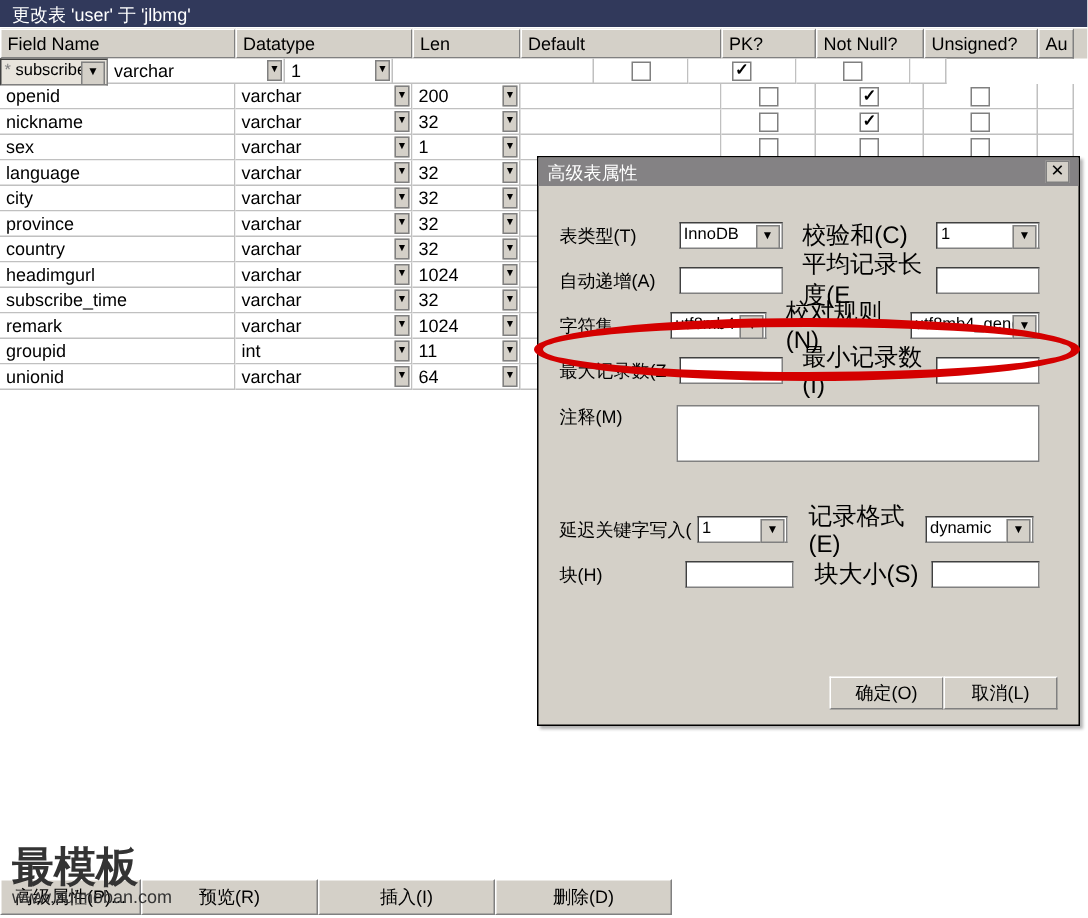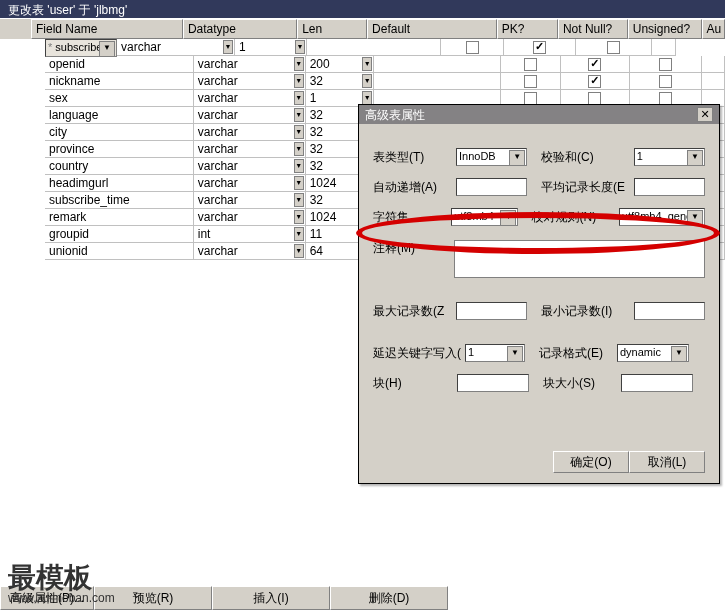--- a/index.html
+++ b/index.html
@@ -1,40 +1,40 @@
 <!DOCTYPE html>
 <html><head>
 <meta charset="utf-8">
 <style>
 * { box-sizing: border-box; margin: 0; padding: 0; font-family: "Microsoft YaHei", Arial, sans-serif; }
 body { width: 725px; height: 612px; background: #fff; position: relative; overflow: hidden; font-size: 12px; }
 
 .titlebar { background: #31395b; color: #fff; padding: 2px 8px; font-size: 12px; height: 18px; }
 .table-area { position: relative; }
-.tbl-header { display: flex; background: #d4d0c8; border-top: 1px solid #fff; padding-left: 31px; }
+.tbl-header { display: flex; background: #d4d0c8; border-top: 1px solid #fff; }
 .th { background: #d4d0c8; border-right: 1px solid #808080; border-bottom: 1px solid #808080; border-top:1px solid #fff; border-left:1px solid #fff; padding: 2px 4px; font-size: 12px; overflow: hidden; white-space: nowrap; }
 .c-fn { width: 157px; } .c-dt { width: 118px; } .c-len { width: 72px; } .c-def { width: 134px; } .c-pk { width: 63px; } .c-nn { width: 72px; } .c-un { width: 76px; } .c-au { width: 24px; }
 
-.row { display: flex; height: 17px; padding-left: 45px; }
+.row { display: flex; height: 17px; }
 .cell { border-right: 1px solid #c0c0c0; border-bottom: 1px solid #c0c0c0; padding: 1px 4px; font-size: 12px; overflow: hidden; white-space: nowrap; background:#fff; }
 .cell.sel { background: #e8e4dc; }
 .caret { width: 10px; height: 14px; background:#d4d0c8; border:1px solid #808080; position:absolute; right:1px; top:1px; font-size:7px; text-align:center; line-height:12px; }
 .cell-wrap { position:relative; }
 
 .checkbox { width:13px; height:13px; border:1px solid #808080; background:#fff; margin:1px auto; display:block; position:relative; }
 .checkbox.checked::after { content:"✓"; position:absolute; top:-2px; left:1px; font-size:11px; font-weight:bold; }
 .ck-cell { text-align:center; }
 
 .dialog { position:absolute; top:104px; left:358px; width:362px; height:380px; background:#d4d0c8; border:1px solid #000; box-shadow: 2px 2px 2px rgba(0,0,0,0.3); }
 .dlg-title { background:#848284; color:#fff; padding:2px 6px; font-size:12px; display:flex; justify-content:space-between; height:19px; }
 .xbtn { width:16px; height:15px; background:#d4d0c8; border:1px solid #808080; color:#000; text-align:center; font-size:11px; line-height:12px; }
-.dlg-body { padding: 18px 14px 8px 14px; }
+.dlg-body { padding: 18px 26px 8px 14px; }
 .dlg-row { display:flex; align-items:center; height:30px; }
 .lbl { width:84px; font-size:12px; }
-.lbl2 { width:94px; font-size:12px; }
+.lbl2 { width:94px; font-size:16px; }
 .sel, .inp { width:72px; height:18px; border:1px solid #808080; border-top-color:#404040; border-left-color:#404040; background:#fff; font-size:11px; padding:1px 2px; position:relative; }
 .sel::after { content:"▼"; position:absolute; right:1px; top:1px; width:14px; height:14px; background:#d4d0c8; border:1px solid #808080; font-size:8px; text-align:center; line-height:12px; }
 .spacer { width:14px; }
 .comment-area { width:260px; height:38px; border:1px solid #808080; background:#fff; }
 
 .ellipse-mark { position:absolute; top:212px; left:356px; width:364px; height:42px; border:6px solid #d40000; border-radius:50%; z-index:10; pointer-events:none; }
 
 .dlg-buttons { position:absolute; bottom:10px; right:14px; display:flex; }
 .btn { width:76px; height:22px; background:#d4d0c8; border:1px solid #808080; border-top-color:#fff; border-left-color:#fff; font-size:12px; text-align:center; line-height:20px; }
 
@@ -296,30 +296,30 @@
       <span class="lbl2">平均记录长度(E</span>
       <div class="inp"></div>
     </div>
     <div class="dlg-row">
       <span class="lbl">字符集</span>
       <div class="sel">utf8mb4</div>
       <div class="spacer"></div>
       <span class="lbl2">校对规则(N)</span>
       <div class="sel" style="width:90px">utf8mb4_genera</div>
     </div>
+    <div class="dlg-row">
+      <span class="lbl">最大记录数(Z</span>
+      <div class="inp"></div>
+      <div class="spacer"></div>
+      <span class="lbl2">最小记录数(I)</span>
+      <div class="inp"></div>
+    </div>
     <div class="dlg-row" style="align-items:flex-start;height:56px;margin-top:8px">
       <span class="lbl">注释(M)</span>
       <div class="comment-area"></div>
-    </div>
-    <div class="dlg-row">
-      <span class="lbl">最大记录数(Z</span>
-      <div class="inp"></div>
-      <div class="spacer"></div>
-      <span class="lbl2">最小记录数(I)</span>
-      <div class="inp"></div>
     </div>
     <div class="dlg-row" style="margin-top:12px">
       <span class="lbl" style="width:92px">延迟关键字写入(</span>
       <div class="sel" style="width:60px">1</div>
       <div class="spacer"></div>
       <span class="lbl2" style="width:78px">记录格式(E)</span>
       <div class="sel">dynamic</div>
     </div>
     <div class="dlg-row">
       <span class="lbl">块(H)</span>

